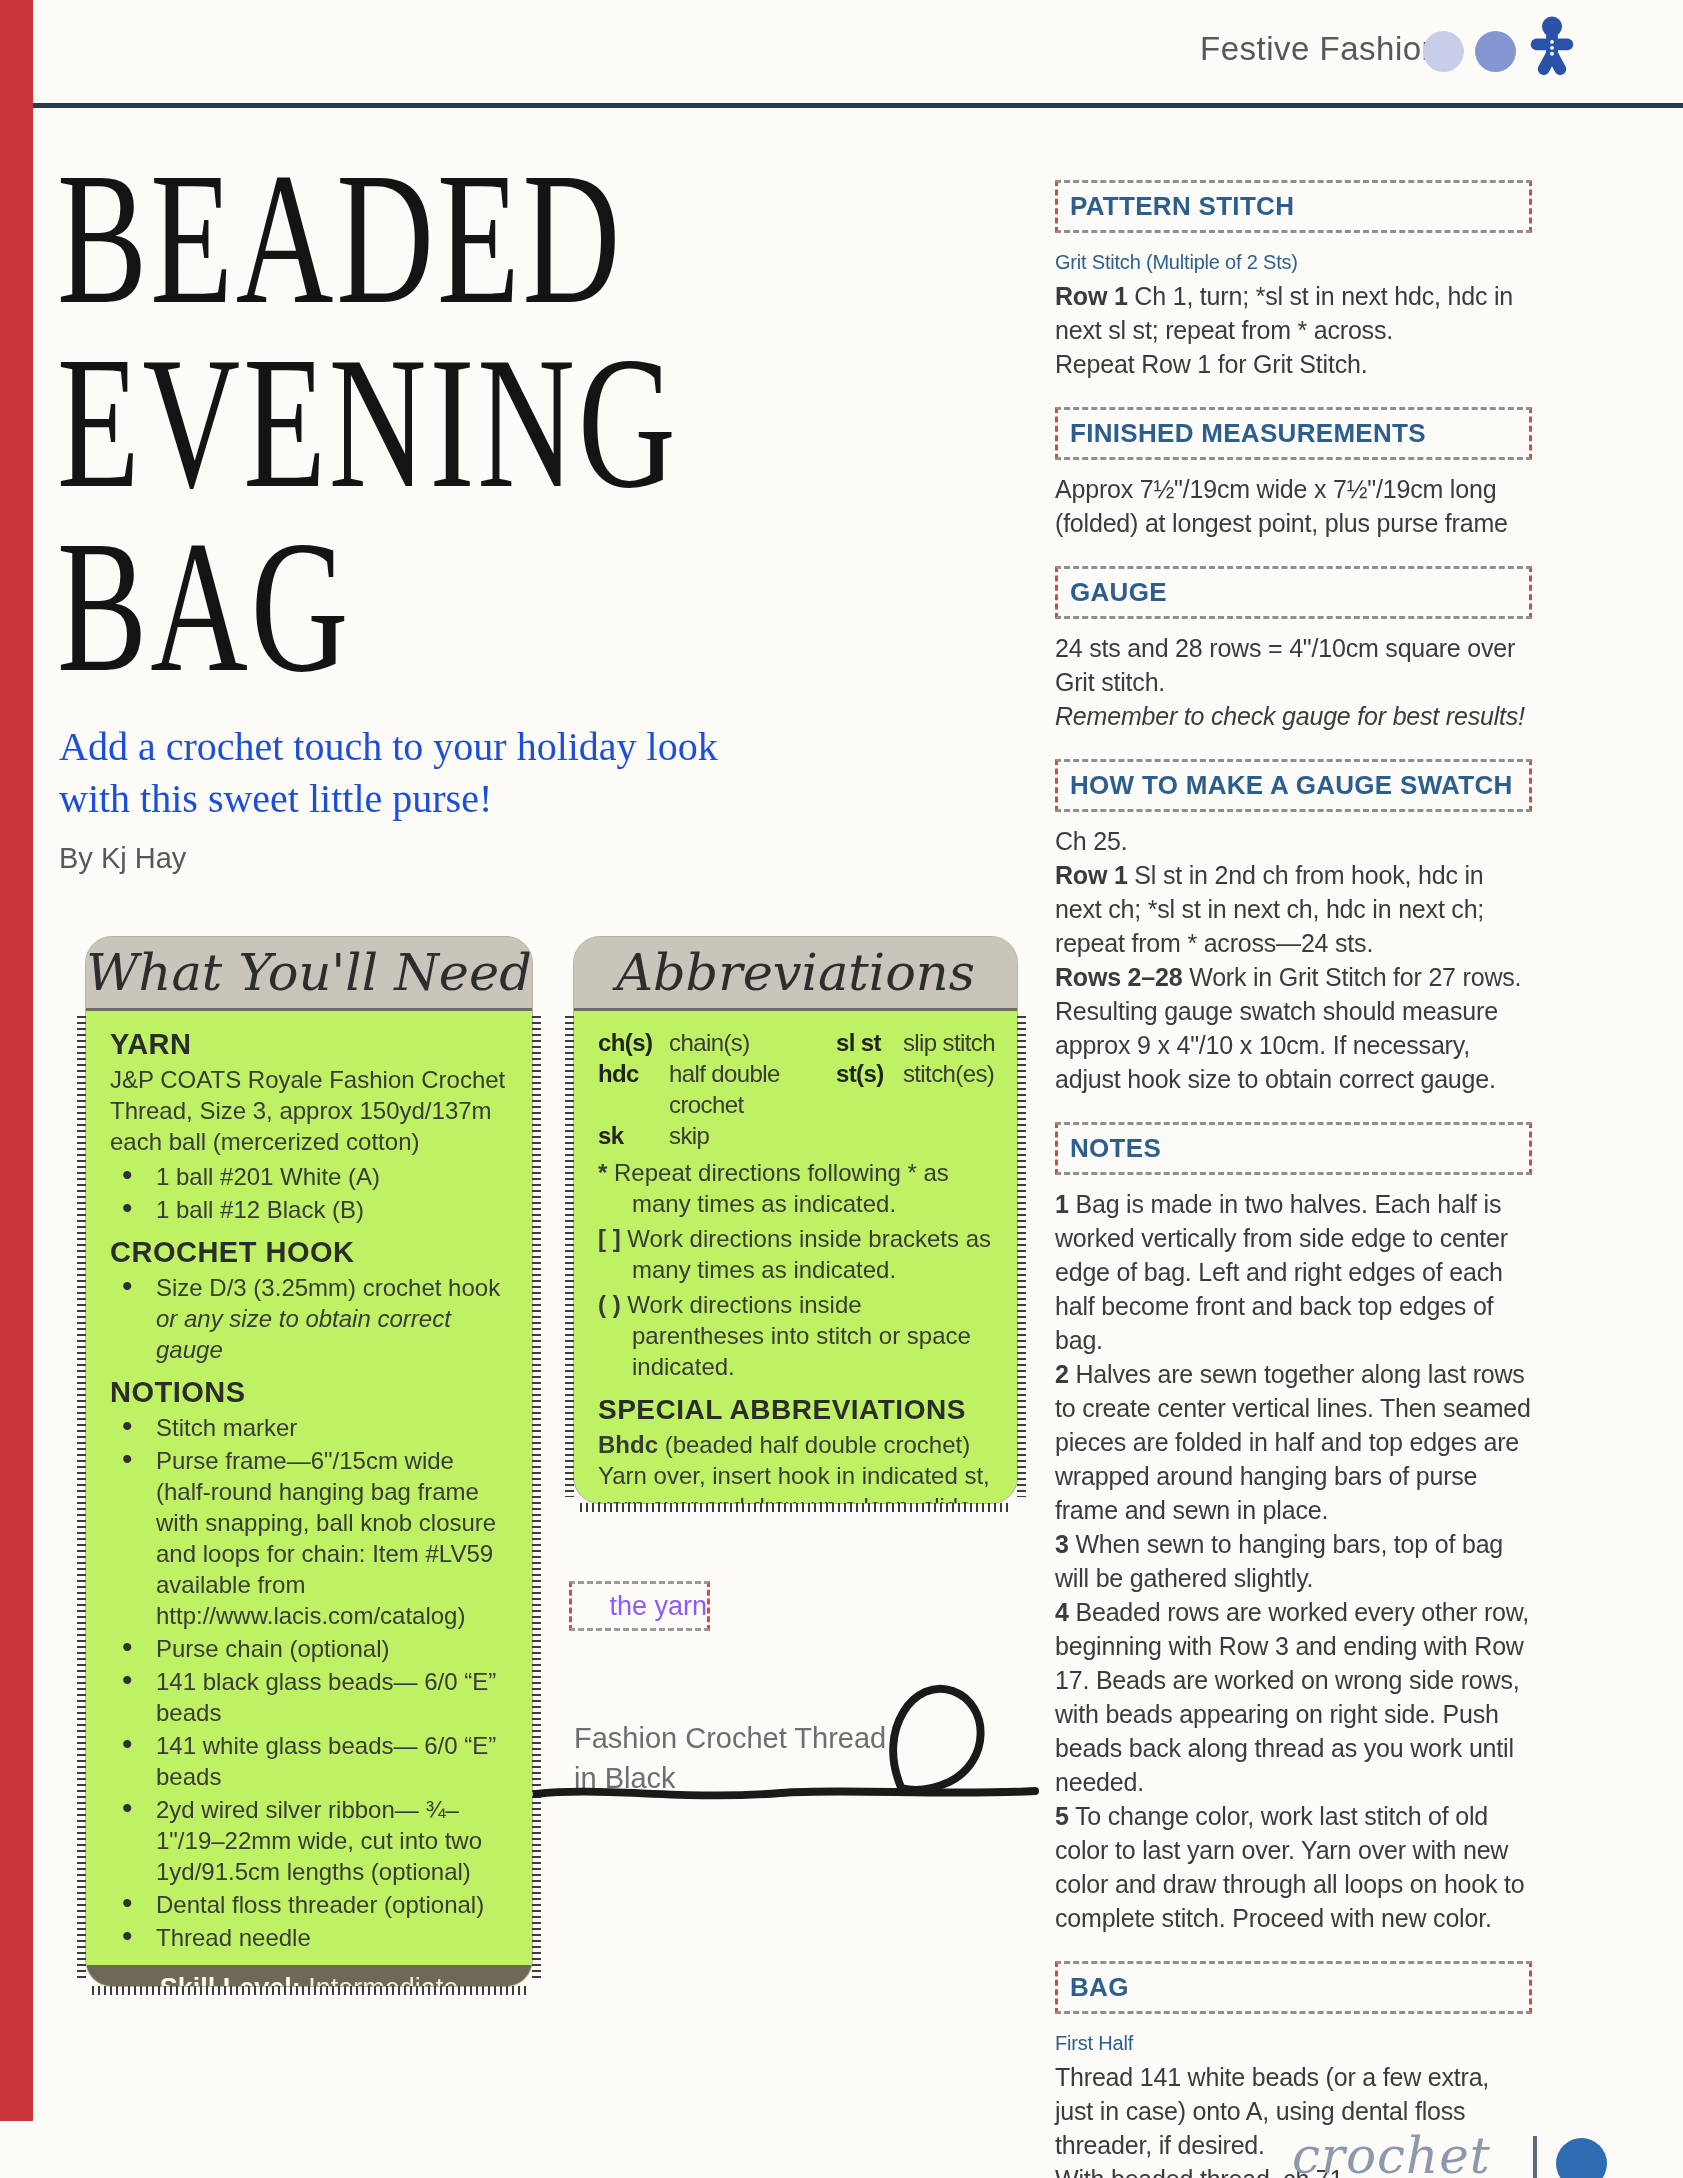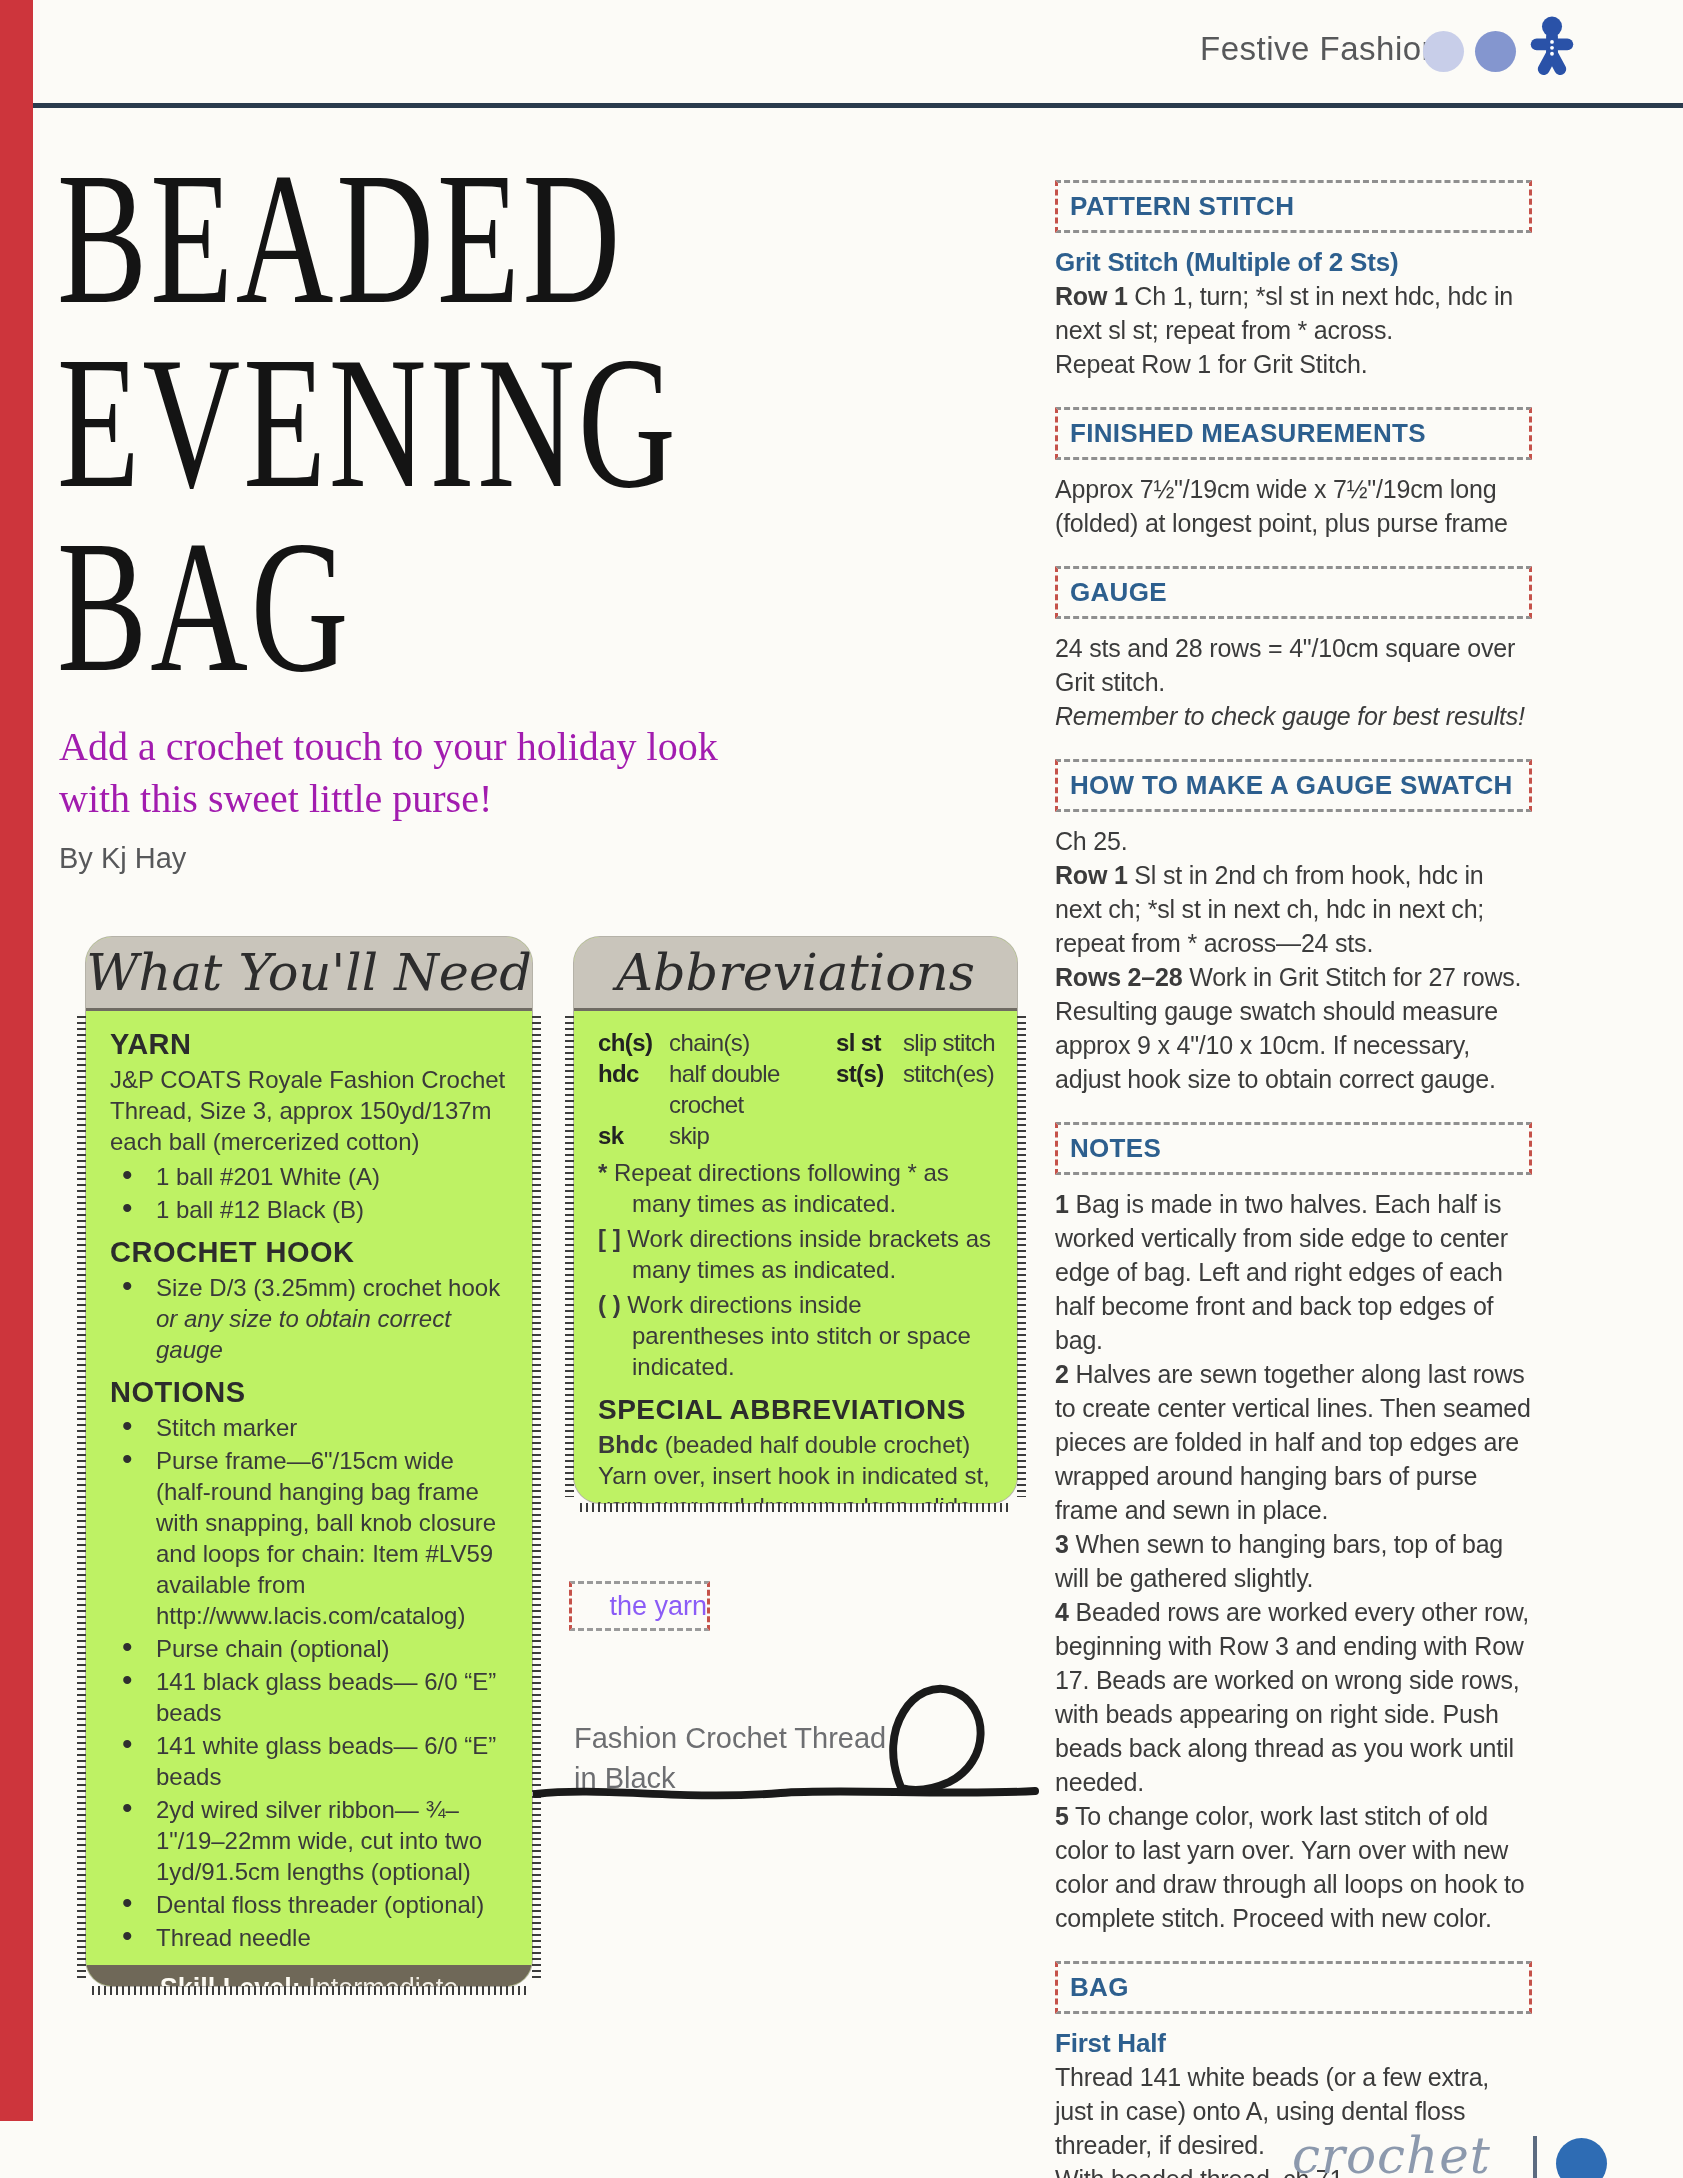--- a/index.html
+++ b/index.html
@@ -12,21 +12,21 @@
   .section-label{position:absolute;left:1200px;top:30px;font-size:33px;color:#57585a;letter-spacing:0.5px;}
   .dot{position:absolute;top:31px;width:41px;height:41px;border-radius:50%;}
   .dot1{left:1423px;background:#c8cee9;}
   .dot2{left:1475px;background:#8496cf;}
   .ginger{position:absolute;left:1528px;top:16px;}
   
   .title{position:absolute;left:57px;top:147px;font-family:"Liberation Serif",serif;color:#141414;}
   .title .tline{display:block;font-size:188px;line-height:184px;letter-spacing:4px;
         transform:scaleX(.72);transform-origin:left top;white-space:nowrap;}
   .subtitle{position:absolute;left:59px;top:721px;font-family:"Liberation Serif",serif;
-        font-size:40px;line-height:52px;color:#a21caf;}
+        font-size:40px;line-height:52px;color:#1d4ed8;}
   .byline{position:absolute;left:59px;top:842px;font-size:29px;color:#57585a;}
   
   .craftbox{position:absolute;border-radius:26px;background:#bef264;box-shadow:0 0 0 1px #b5b2a8;}
   .craftbox .inner{position:absolute;inset:0;border-radius:26px;overflow:hidden;display:flex;flex-direction:column;}
   .bandtitle{background:#c9c5bb;border-bottom:3px solid #6f6b63;text-align:center;
         font-family:"DejaVu Serif",serif;font-style:italic;font-size:51px;color:#2d2d2d;
         height:71px;line-height:71px;flex:0 0 auto;}
   .hatch{position:absolute;background-repeat:repeat;}
   .hatch-l{left:-9px;top:79px;bottom:6px;width:9px;
         background:repeating-linear-gradient(180deg,#3c3c3c 0 2px,rgba(0,0,0,0) 2px 6px);}
@@ -57,21 +57,21 @@
   .yarndesc{position:absolute;left:574px;top:1718px;font-size:29px;line-height:40px;color:#6d6e71;}
   .threadsvg{position:absolute;left:533px;top:1671px;}
   
   .rcol{position:absolute;left:1055px;top:180px;width:477px;font-size:25px;line-height:34px;
         letter-spacing:-0.2px;color:#3b3b3b;}
   .sechead{box-sizing:border-box;border:3px dashed;border-color:#8f8f8f #c5524a;
         padding:6px 12px 7px 12px;color:#2d5f8e;font-weight:bold;font-size:26px;letter-spacing:0.3px;
         margin:0 0 12px 0;}
   .rsec{margin-top:26px;}
   .rsec:first-child{margin-top:0;}
-  .bluesub{color:#2d5f8e;font-weight:bold;font-size:26px;margin:0 0 4px 0;}
+  .bluesub{color:#2d5f8e;font-weight:normal;font-size:20px;margin:0 0 4px 0;}
   .rcol p{margin:0;}
   .italic{font-style:italic;}
   
   .footlogo{position:absolute;left:1292px;top:2127px;font-family:"DejaVu Serif",serif;
         font-style:italic;font-size:50px;color:#8c99ad;letter-spacing:1px;}
   .footbar{position:absolute;left:1533px;top:2136px;width:4px;height:59px;background:#5c6b80;}
   .footbadge{position:absolute;left:1556px;top:2138px;width:51px;height:51px;border-radius:50%;
         background:#2e6cb4;}
 </style>
 </head>

